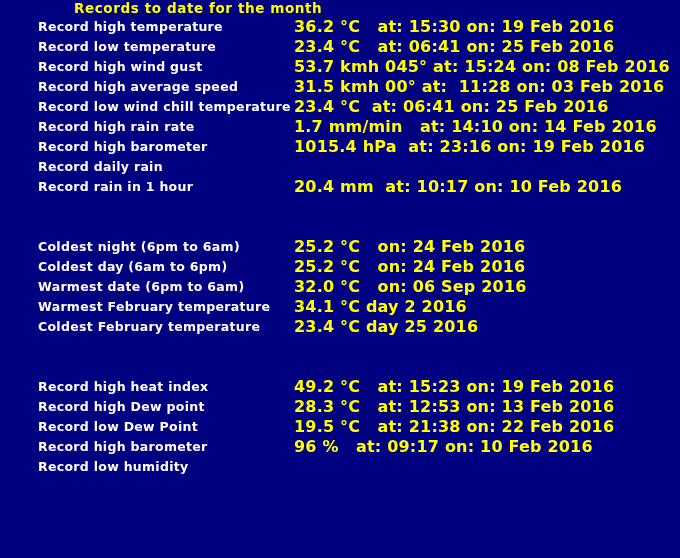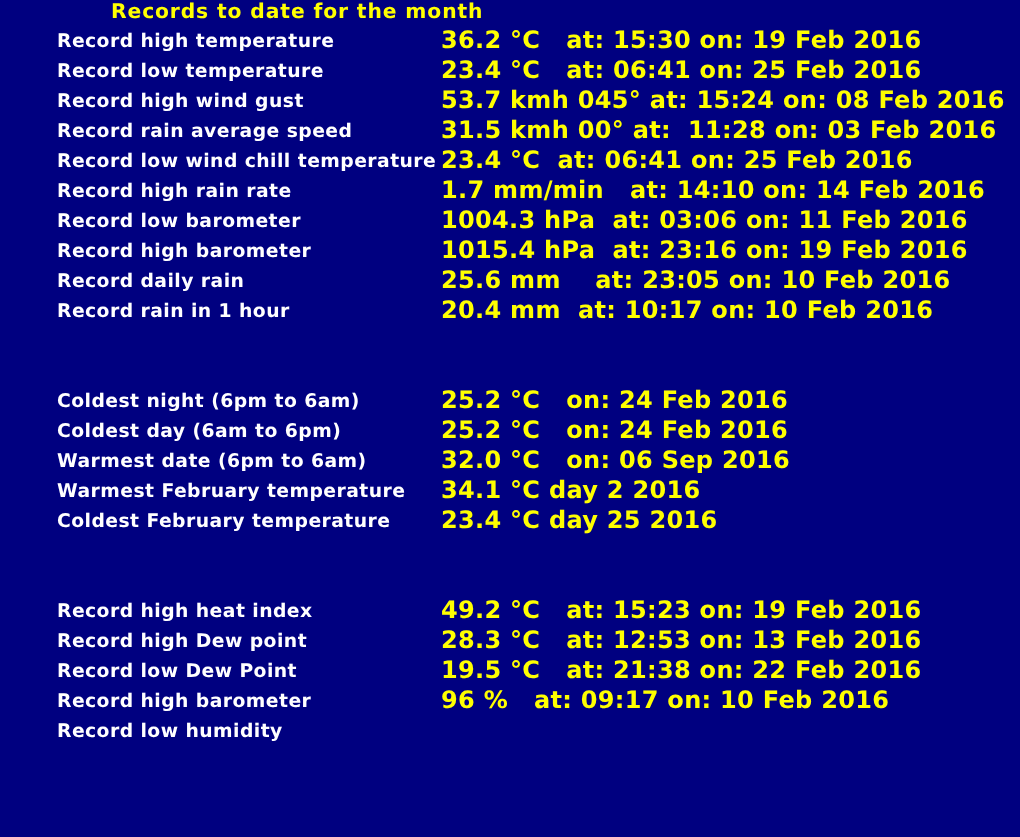--- a/index.html
+++ b/index.html
@@ -79,42 +79,37 @@
       </div>
       <div class="row">
         <div class="label">Record low temperature</div>
         <div class="value">23.4 °C   at: 06:41 on: 25 Feb 2016</div>
       </div>
       <div class="row">
         <div class="label">Record high wind gust</div>
         <div class="value">53.7 kmh 045° at: 15:24 on: 08 Feb 2016</div>
       </div>
       <div class="row">
-        <div class="label">Record rain average speed</div>
+        <div class="label">Record high average speed</div>
         <div class="value">31.5 kmh 00° at:  11:28 on: 03 Feb 2016</div>
       </div>
       <div class="row">
         <div class="label">Record low wind chill temperature</div>
         <div class="value">23.4 °C  at: 06:41 on: 25 Feb 2016</div>
       </div>
       <div class="row">
         <div class="label">Record high rain rate</div>
         <div class="value">1.7 mm/min   at: 14:10 on: 14 Feb 2016</div>
       </div>
       <div class="row">
-        <div class="label">Record low barometer</div>
-        <div class="value">1004.3 hPa  at: 03:06 on: 11 Feb 2016</div>
-      </div>
-      <div class="row">
         <div class="label">Record high barometer</div>
         <div class="value">1015.4 hPa  at: 23:16 on: 19 Feb 2016</div>
       </div>
       <div class="row">
         <div class="label">Record daily rain</div>
-        <div class="value">25.6 mm    at: 23:05 on: 10 Feb 2016</div>
       </div>
       <div class="row">
         <div class="label">Record rain in 1 hour</div>
         <div class="value">20.4 mm  at: 10:17 on: 10 Feb 2016</div>
       </div>
       <div class="row spacer"></div>
       <div class="row spacer"></div>
       <div class="row">
         <div class="label">Coldest night (6pm to 6am)</div>
         <div class="value">25.2 °C   on: 24 Feb 2016</div>

